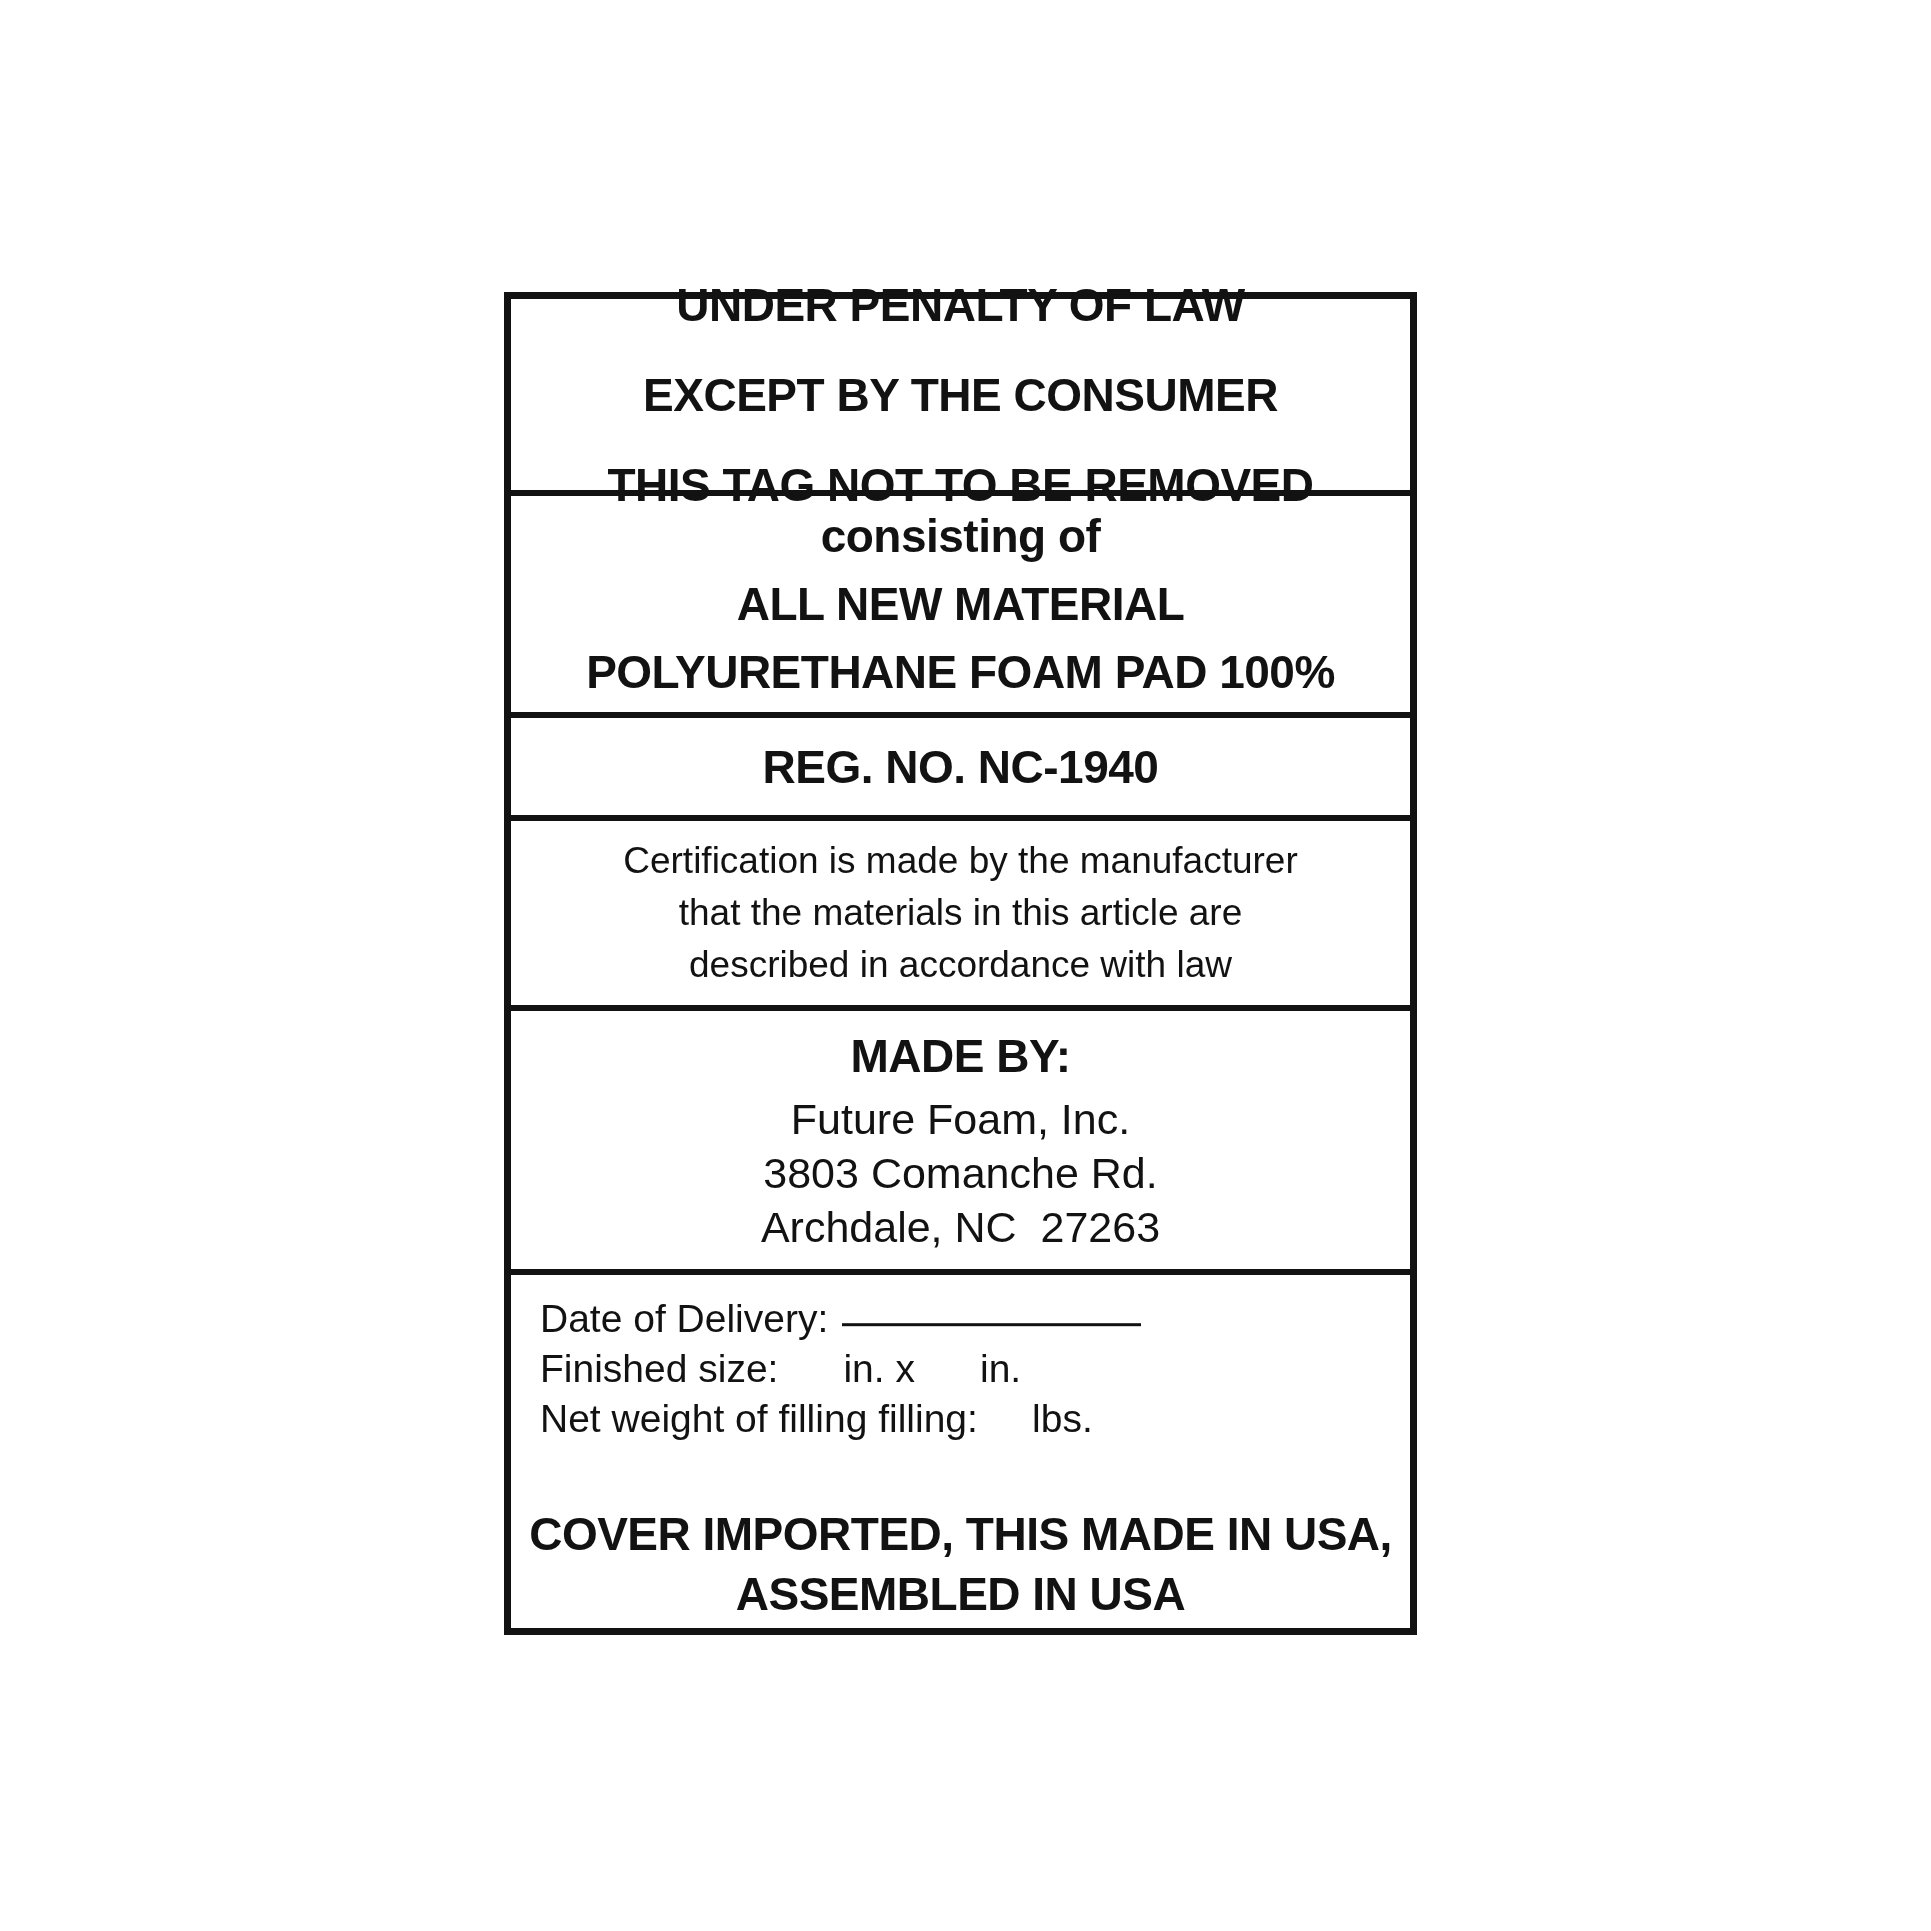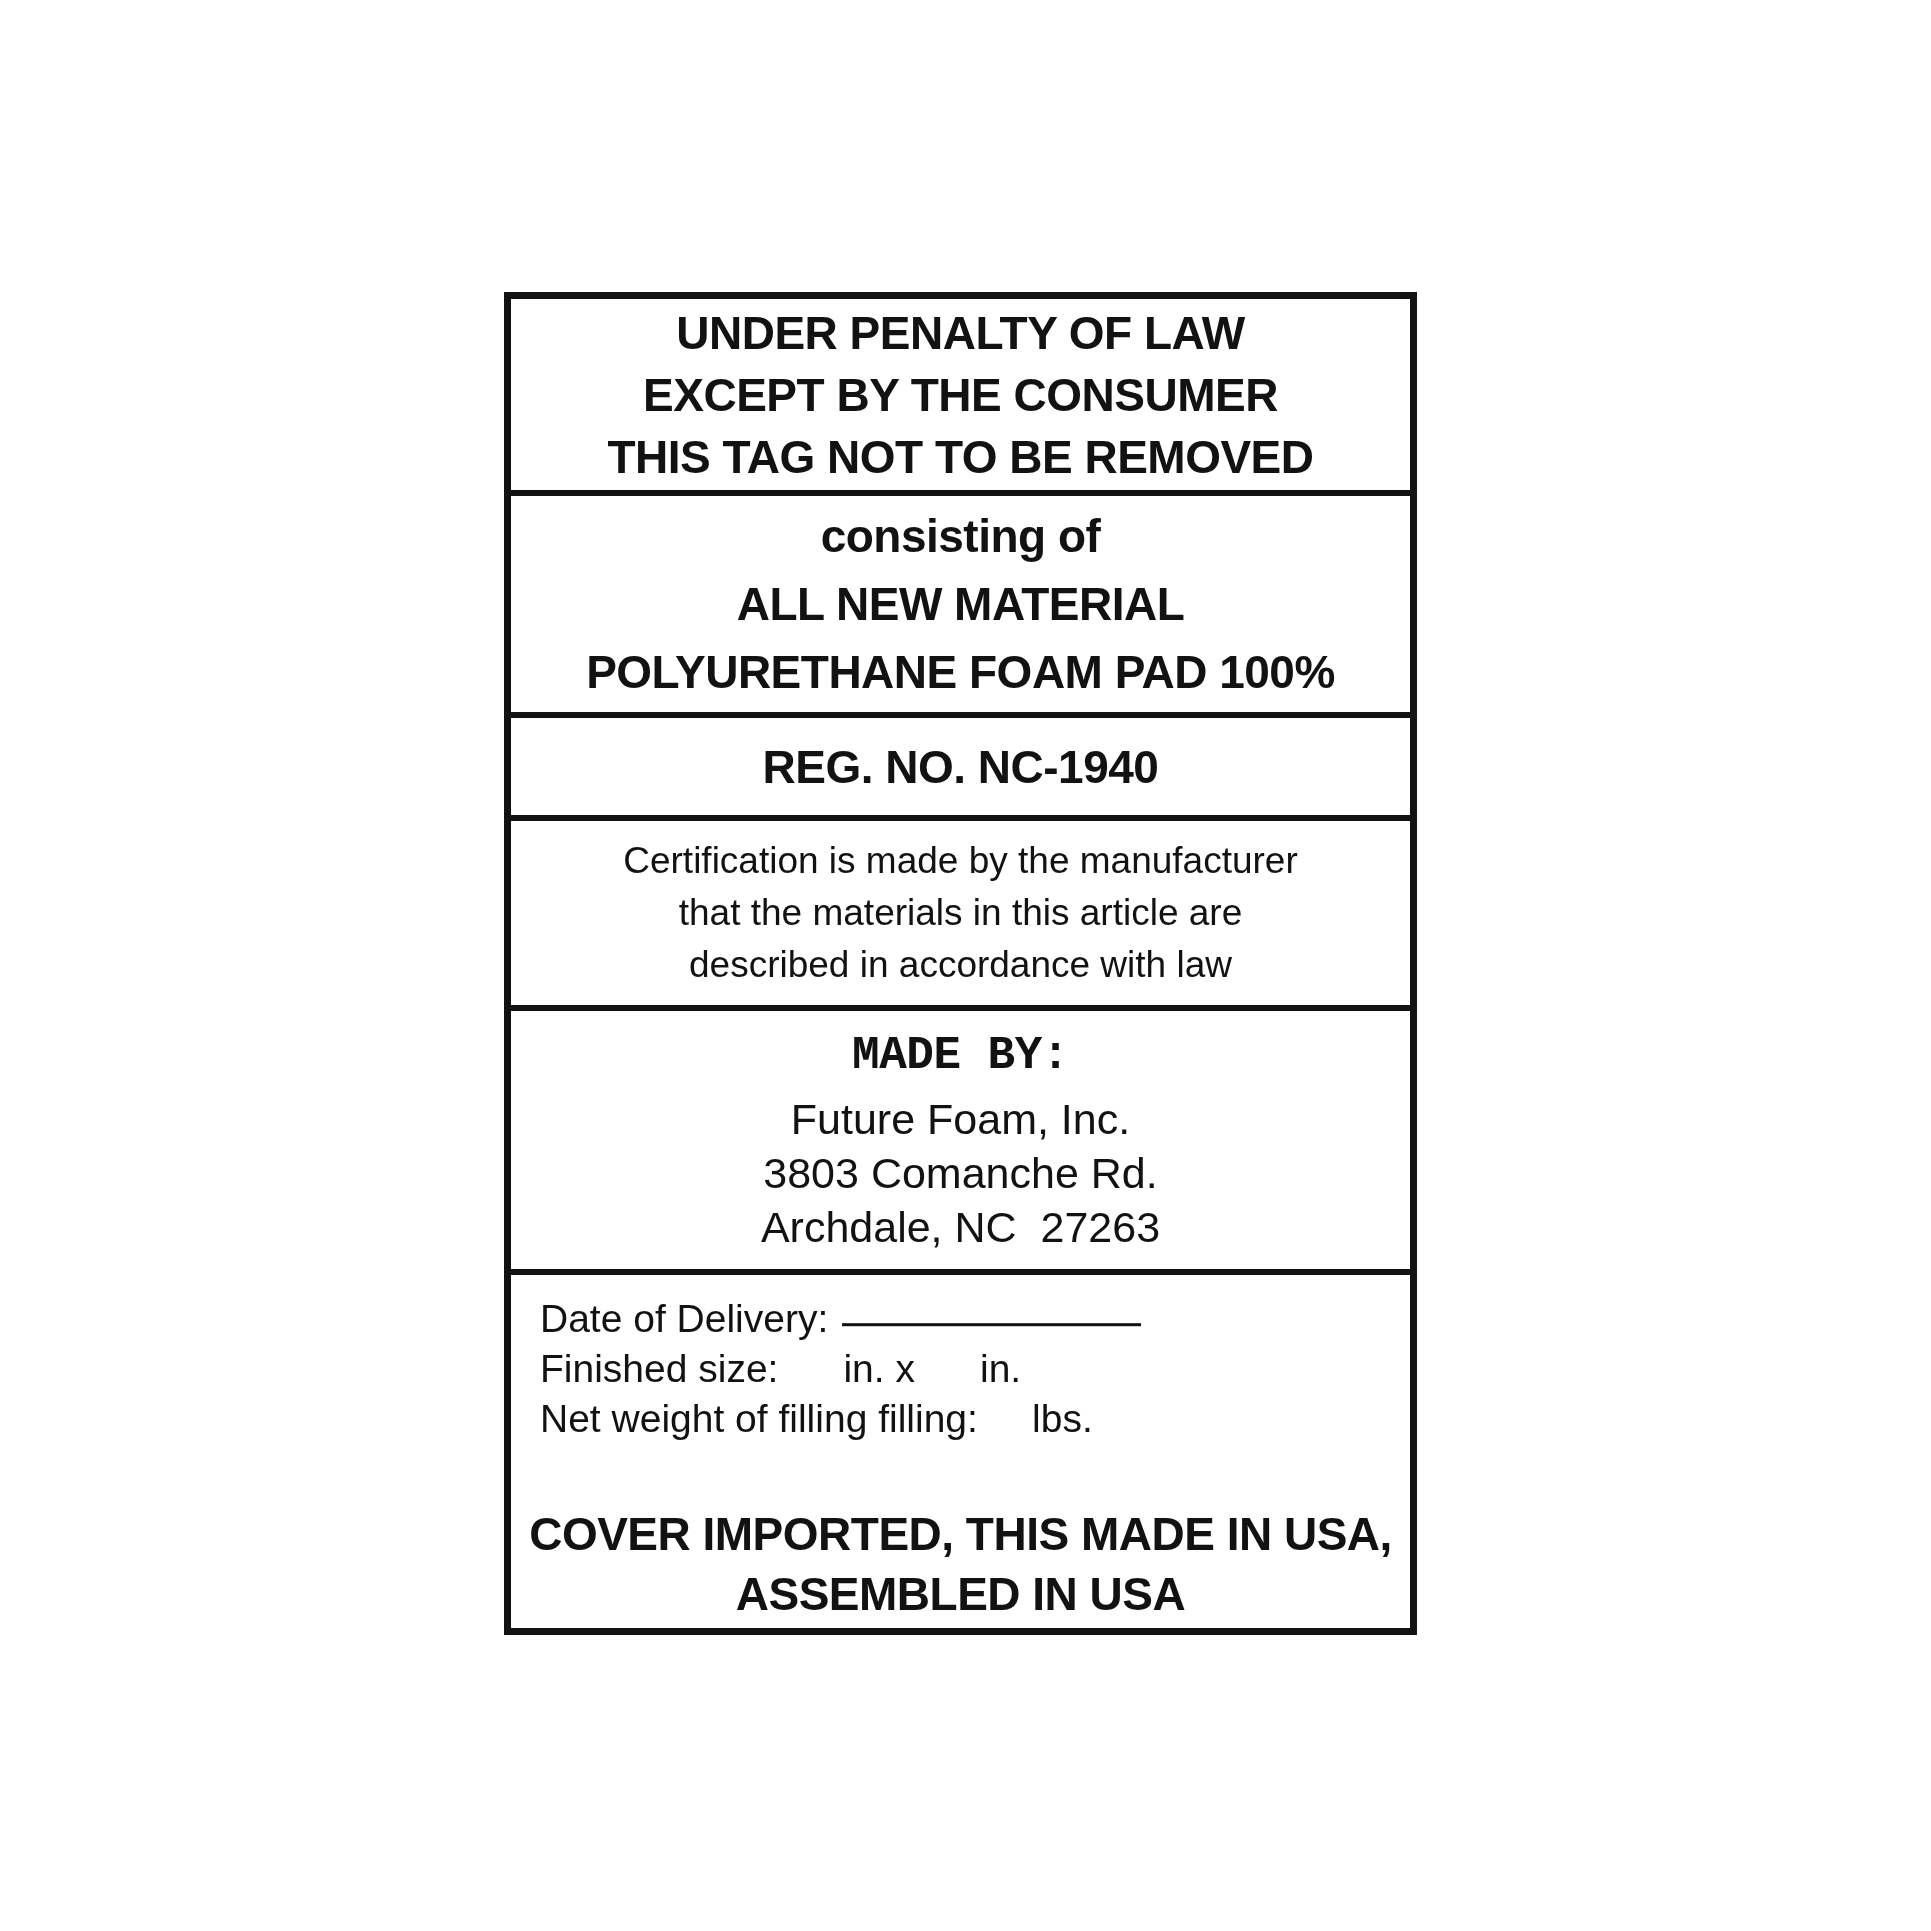--- a/index.html
+++ b/index.html
@@ -29,21 +29,21 @@
     box-sizing: border-box;
     display: flex;
     flex-direction: column;
     justify-content: center;
     align-items: center;
     text-align: center;
   }
   .section + .section {
     border-top: 6.8px solid #121212;
   }
-  .sec-penalty   { height: 191px; }
+  .sec-penalty   { height: 191px; gap: 28px; }
   .sec-material  { height: 222px; }
   .sec-regno     { height: 103px; }
   .sec-cert      { height: 190px; }
   .sec-madeby    { height: 264px; }
   .sec-fill      { height: 357px; align-items: stretch; justify-content: flex-start; text-align: left; padding: 19.3px 0 0 0; }
 
   .bold-line {
     font-weight: 700;
     font-size: 46px;
     line-height: 62px;
@@ -57,21 +57,20 @@
     font-size: 37px;
     line-height: 52px;
     white-space: pre;
   }
   .madeby-heading {
     font-weight: 700;
     font-size: 46px;
     line-height: 60px;
     letter-spacing: -0.5px;
     margin-bottom: 5.8px;
-    font-family: Liberation Mono, monospace;
   }
   .address-line {
     font-weight: 400;
     font-size: 43px;
     line-height: 54px;
     white-space: pre;
   }
   .fill-line {
     font-weight: 400;
     font-size: 39px;

